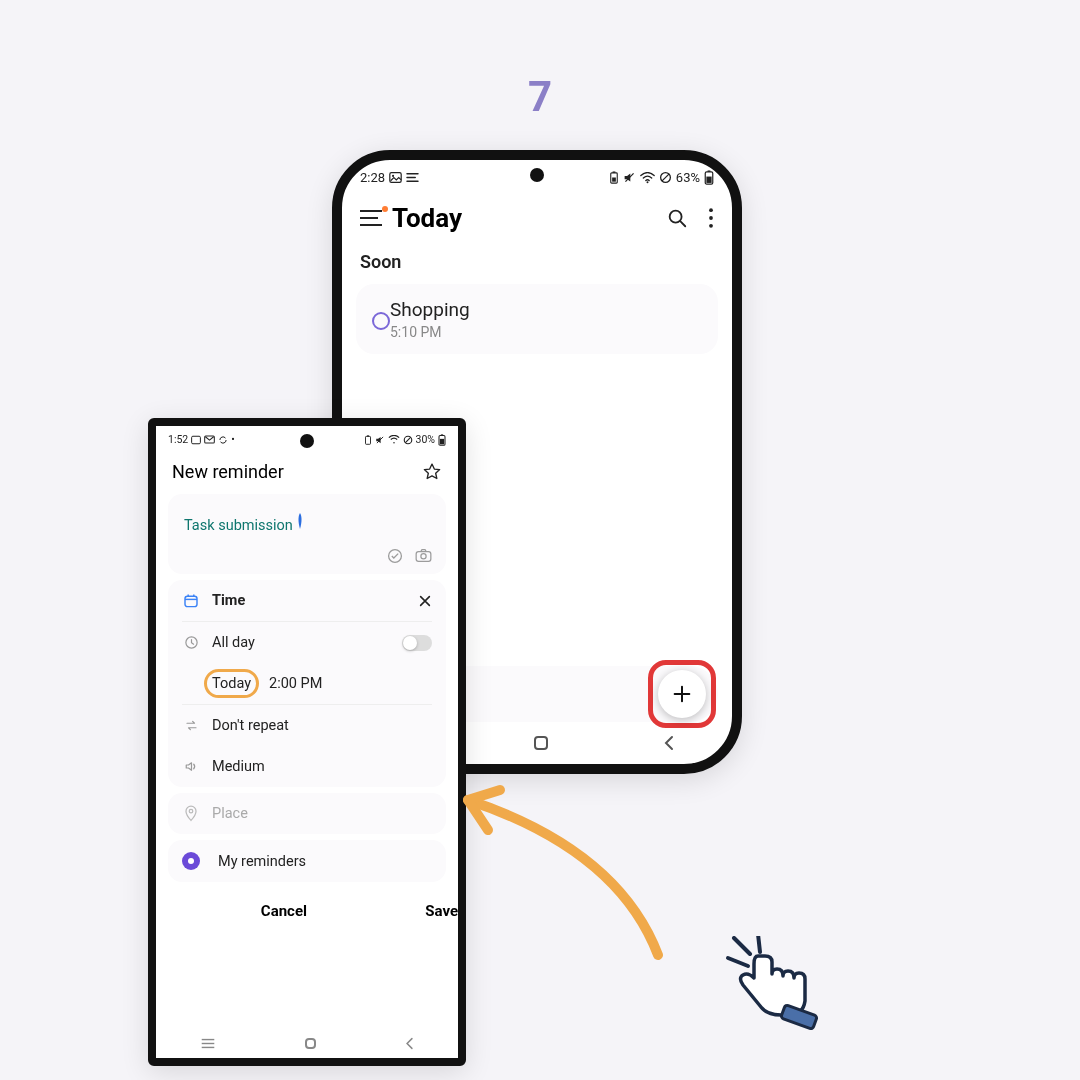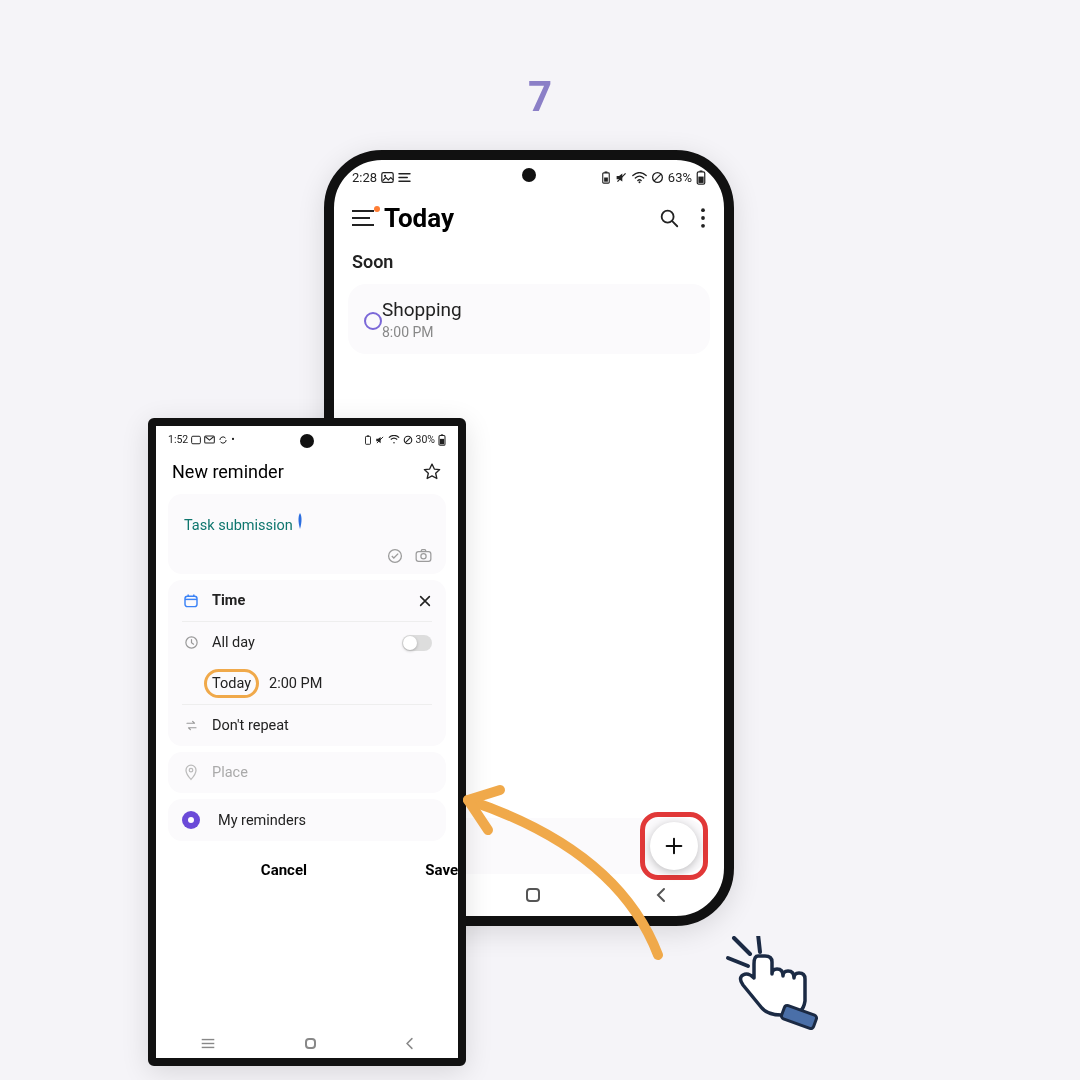--- a/index.html
+++ b/index.html
@@ -26,21 +26,21 @@
       position: absolute;
       border: 10px solid #111;
       border-radius: 44px;
       background: #fff;
       box-shadow: 0 6px 28px rgba(0,0,0,.12);
       overflow: hidden;
     }
     .phone-bg {
       border-radius: 58px;
     }
-    .phone-bg { left: 324px; top: 150px; width: 410px; height: 776px; }
+    .phone-bg { left: 332px; top: 150px; width: 410px; height: 624px; }
     .phone-fg { left: 148px; top: 418px; width: 318px; height: 648px; border-width: 8px; border-radius: 6px; }
 
     
     .phone::before {
       content: "";
       position: absolute;
       top: 8px; left: 50%; transform: translateX(-50%);
       width: 14px; height: 14px; background: #111; border-radius: 50%;
       z-index: 2;
     }
@@ -195,21 +195,21 @@
         </svg>
     </div>
   </div>
 
   <div class="sect-lbl">Soon</div>
   <div class="card">
     <div class="task">
       <div class="radio"></div>
       <div>
         <div class="t-title">Shopping</div>
-        <div class="t-sub">8:00 PM</div>
+        <div class="t-sub">5:10 PM</div>
       </div>
     </div>
   </div>
 
   <div class="bottom-bar">
     <span class="bb-txt">der</span>
   </div>
   <div class="fab-ring"></div>
   <div class="fab">
     <svg width="22" height="22" viewBox="0 0 24 24">
@@ -333,20 +333,29 @@
     </div>
     <div class="hr"></div>
     <div class="fg-row">
       <div class="ic">
         <svg width="15" height="15" viewBox="0 0 20 20">
             <path d="M4 7h10l-2.5-2.5M16 13H6l2.5 2.5" fill="none" stroke="#999" stroke-width="1.6" stroke-linecap="round" stroke-linejoin="round"></path>
           </svg>
       </div>
       <span>Don't repeat</span>
     </div>
+    <div class="fg-row">
+      <div class="ic">
+        <svg width="15" height="15" viewBox="0 0 20 20">
+            <path d="M3 8v4h3l4 3V5L6 8H3z" fill="none" stroke="#999" stroke-width="1.6" stroke-linejoin="round"></path>
+            <path d="M13 7q2.5 3 0 6" fill="none" stroke="#999" stroke-width="1.6" stroke-linecap="round"></path>
+          </svg>
+      </div>
+      <span>Medium</span>
+    </div>
   </div>
 
   <div class="fg-card">
     <div class="fg-row" style="color:#aaa;">
       <div class="ic">
         <svg width="14" height="17" viewBox="0 0 18 22">
             <path d="M9 1.5a6.5 6.5 0 0 1 6.5 6.5c0 4.8-6.5 12-6.5 12S2.5 12.8 2.5 8A6.5 6.5 0 0 1 9 1.5z" fill="none" stroke="#bbb" stroke-width="1.6"></path>
             <circle cx="9" cy="8" r="2.3" fill="none" stroke="#bbb" stroke-width="1.6"></circle>
           </svg>
       </div>

